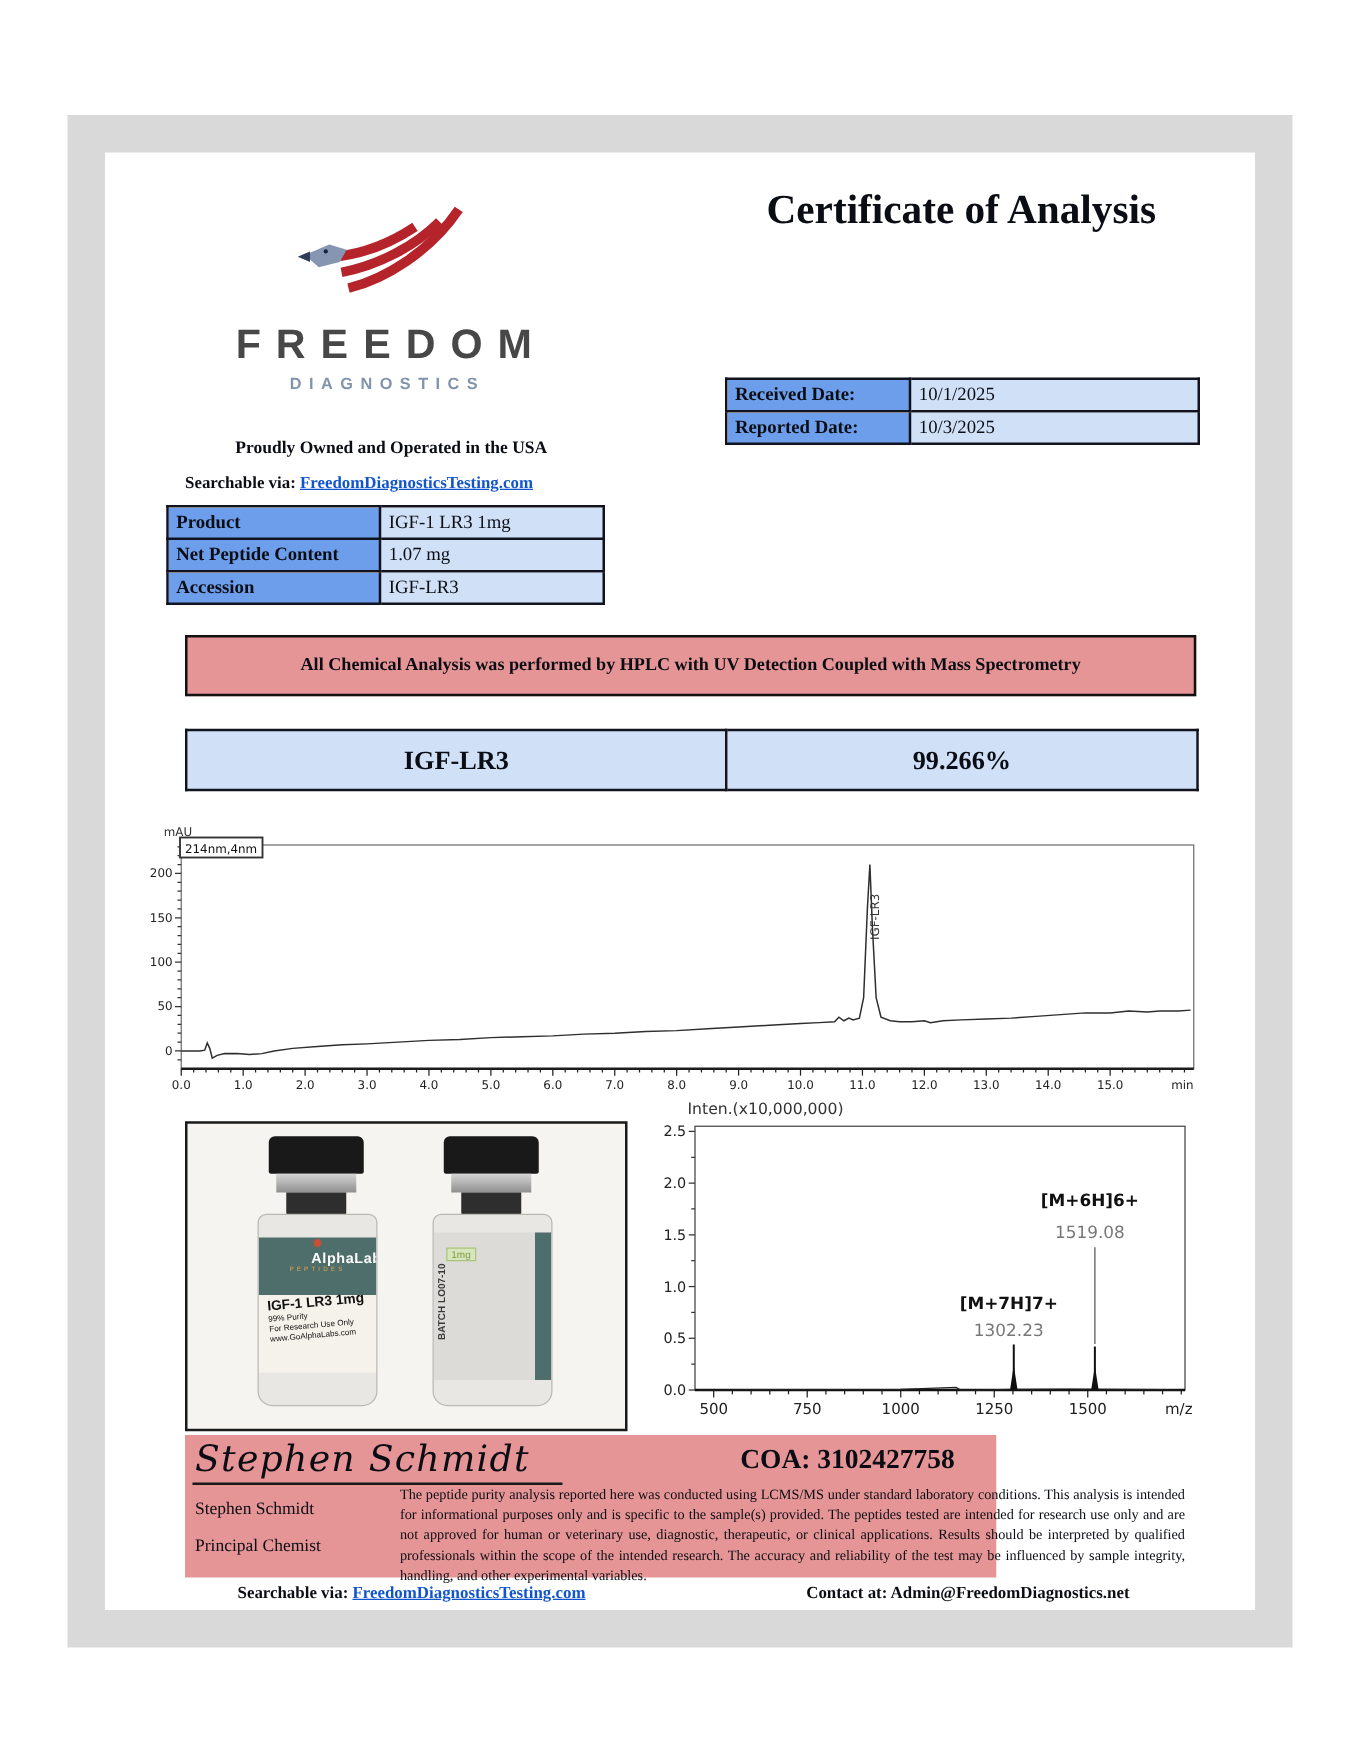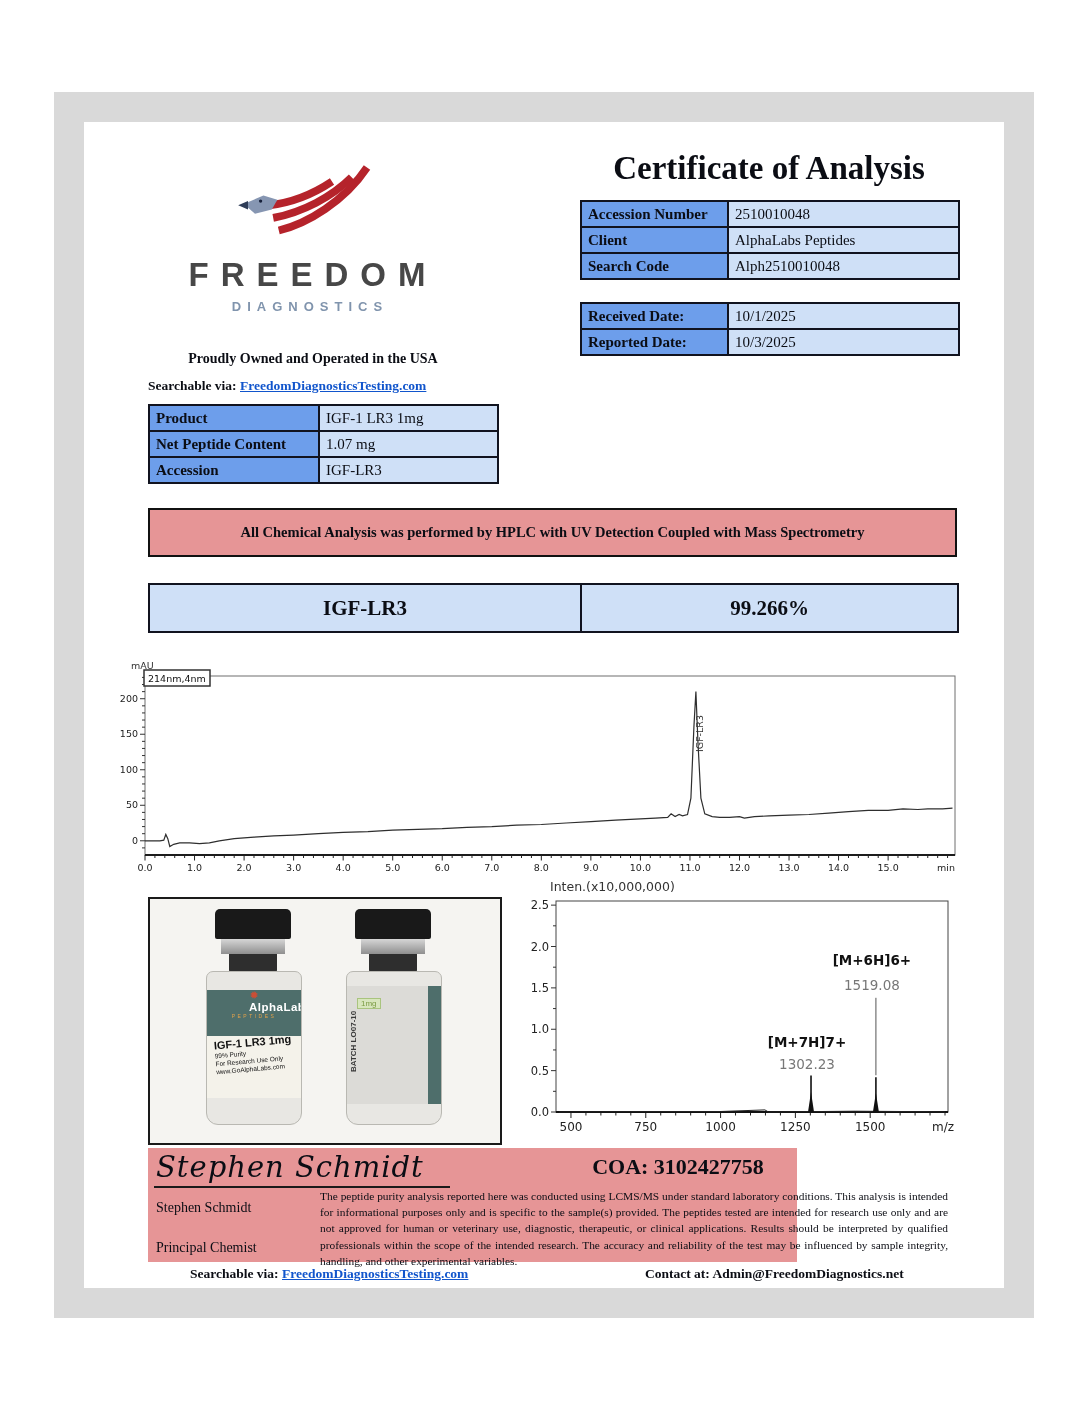--- a/index.html
+++ b/index.html
@@ -56,21 +56,21 @@
   .backlab .badge{position:absolute;left:10px;top:12px;background:#d8e6bd;border:1px solid #a9c47e;
                   color:#7d9c45;font-size:8px;font-family:"Liberation Sans",sans-serif;padding:0 3px;}
   .backlab .batch{position:absolute;left:2px;top:86px;font-size:8px;font-weight:700;color:#3a3a3a;
                   font-family:"Liberation Sans",sans-serif;transform:rotate(-90deg);transform-origin:left top;white-space:nowrap;}
 
   .sigblock{left:64px;top:1026px;width:649px;height:114px;background:var(--banner-pink,#e69596);}
   .sig-script{position:absolute;left:6px;top:2px;font-family:"DejaVu Serif",serif;font-style:italic;
               font-size:29px;letter-spacing:1px;border-bottom:2px solid #1a1a1a;padding:0 26px 2px 2px;}
   .coa{position:absolute;left:330px;top:6px;width:400px;text-align:center;font-size:22px;font-weight:700;}
   .signer{position:absolute;left:8px;top:52px;font-size:14px;}
-  .role{position:absolute;left:8px;top:92px;font-size:14px;}
+  .role{position:absolute;left:8px;top:82px;font-size:14px;}
   .disclaimer{position:absolute;left:172px;top:40px;width:628px;font-size:11.4px;line-height:1.42;text-align:justify;}
 
   .footer-search{left:106px;top:1144px;font-weight:700;font-size:13.5px;}
   .footer-contact{left:561px;top:1144px;font-weight:700;font-size:13.5px;}
 </style>
 </head>
 <body>
 
 <div class="frame">
   <div class="page">
@@ -86,59 +86,39 @@
     <div class="abs brand">FREEDOM</div>
     <div class="abs subbrand">DIAGNOSTICS</div>
     <div class="abs tagline">Proudly Owned and Operated in the USA</div>
     <div class="abs search-top">
       <span>Searchable via:</span>
       <a href="#" class="doclink">FreedomDiagnosticsTesting.com</a>
     </div>
 
     <div class="abs page-title">Certificate of Analysis</div>
 
-    <table class="datatable" style="left:496px;top:78px;width:378px;">
-      <colgroup>
-          <col style="width:147px">
-          <col style="width:231px">
-        </colgroup>
-      <tbody>
-          <tr>
-        <td class="lbl">Accession Number</td>
-        <td class="val">2510010048</td>
-          </tr>
-      <tr>
-        <td class="lbl">Client</td>
-        <td class="val">AlphaLabs Peptides</td>
-          </tr>
-      <tr>
-        <td class="lbl">Search Code</td>
-        <td class="val">Alph2510010048</td>
-          </tr>
-    </tbody>
-      </table>
 
     <table class="datatable" style="left:496px;top:180px;width:378px;">
       <colgroup>
           <col style="width:147px">
           <col style="width:231px">
         </colgroup>
       <tbody>
           <tr>
         <td class="lbl">Received Date:</td>
         <td class="val">10/1/2025</td>
           </tr>
       <tr>
         <td class="lbl">Reported Date:</td>
         <td class="val">10/3/2025</td>
           </tr>
     </tbody>
       </table>
 
-    <table class="datatable" style="left:64px;top:282px;width:349px;padding-left:11px;">
+    <table class="datatable" style="left:49px;top:282px;width:349px;padding-left:11px;">
       <colgroup>
           <col style="width:170px">
           <col style="width:179px">
         </colgroup>
       <tbody>
           <tr>
         <td class="lbl">Product</td>
         <td class="val">IGF-1 LR3 1mg</td>
           </tr>
       <tr>

